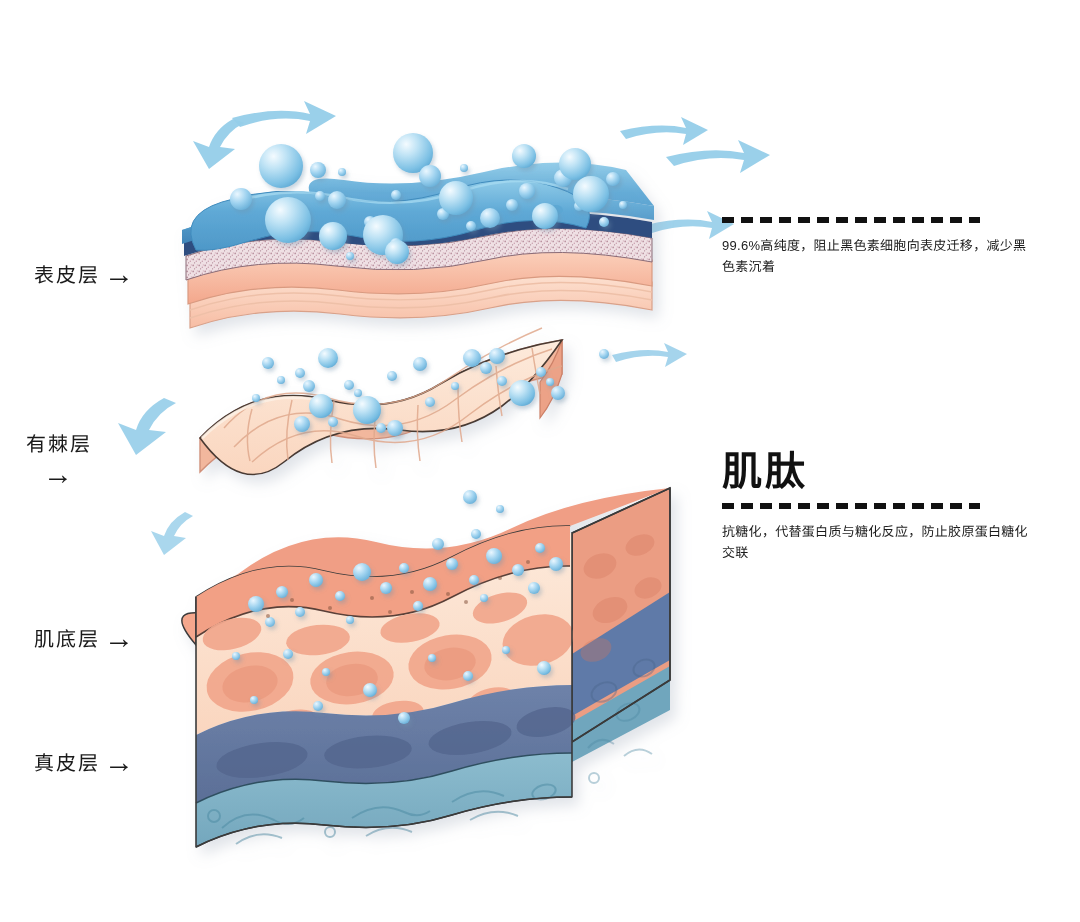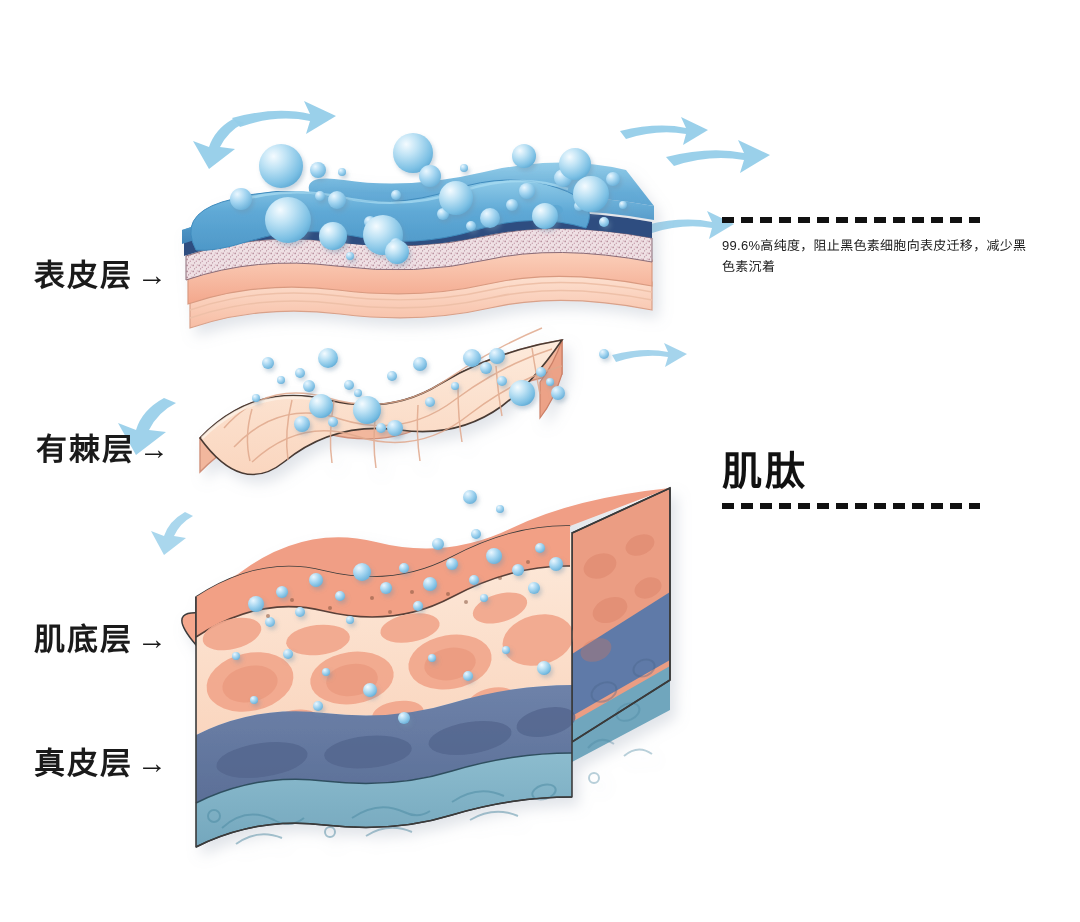--- a/index.html
+++ b/index.html
@@ -16,33 +16,33 @@
   
   .layer-label{
     position:absolute;
     display:flex;
     align-items:center;
     gap:6px;
     color:#1a1a1a;
     white-space:nowrap;
   }
   .layer-label .txt{
-    font-size:31px;
+    font-size:20px;
     letter-spacing:2px;
     line-height:1;
-    font-weight:700;
+    font-weight:400;
   }
   .layer-label .arw{
     font-size:30px;
     line-height:1;
     margin-left:-2px;
     transform:translateY(-1px);
   }
   #lbl-epidermis{left:34px;top:260px;}
-  #lbl-spinous{left:36px;top:434px;}
+  #lbl-spinous{left:26px;top:434px;flex-direction:column;}
   #lbl-basal{left:34px;top:624px;align-items:center;}
   #lbl-dermis{left:34px;top:748px;text-align:right;}
 
   
   .ingredient{position:absolute;left:722px;width:330px;}
   .ing-title{
     font-size:40px;
     font-weight:700;
     color:#111111;
     letter-spacing:3px;
@@ -462,16 +462,17 @@
   </div>
 
   <div class="ingredient" id="ing-1">
     <div class="ing-rule"></div>
     <div class="ing-desc">99.6%高纯度，阻止黑色素细胞向表皮迁移，减少黑色素沉着</div>
   </div>
 
   <div class="ingredient" id="ing-2">
     <div class="ing-title">肌肽</div>
     <div class="ing-rule"></div>
+    <div class="ing-desc">抗糖化，代替蛋白质与糖化反应，防止胶原蛋白糖化交联</div>
   </div>
 
 
 </div>
 
 </body></html>

